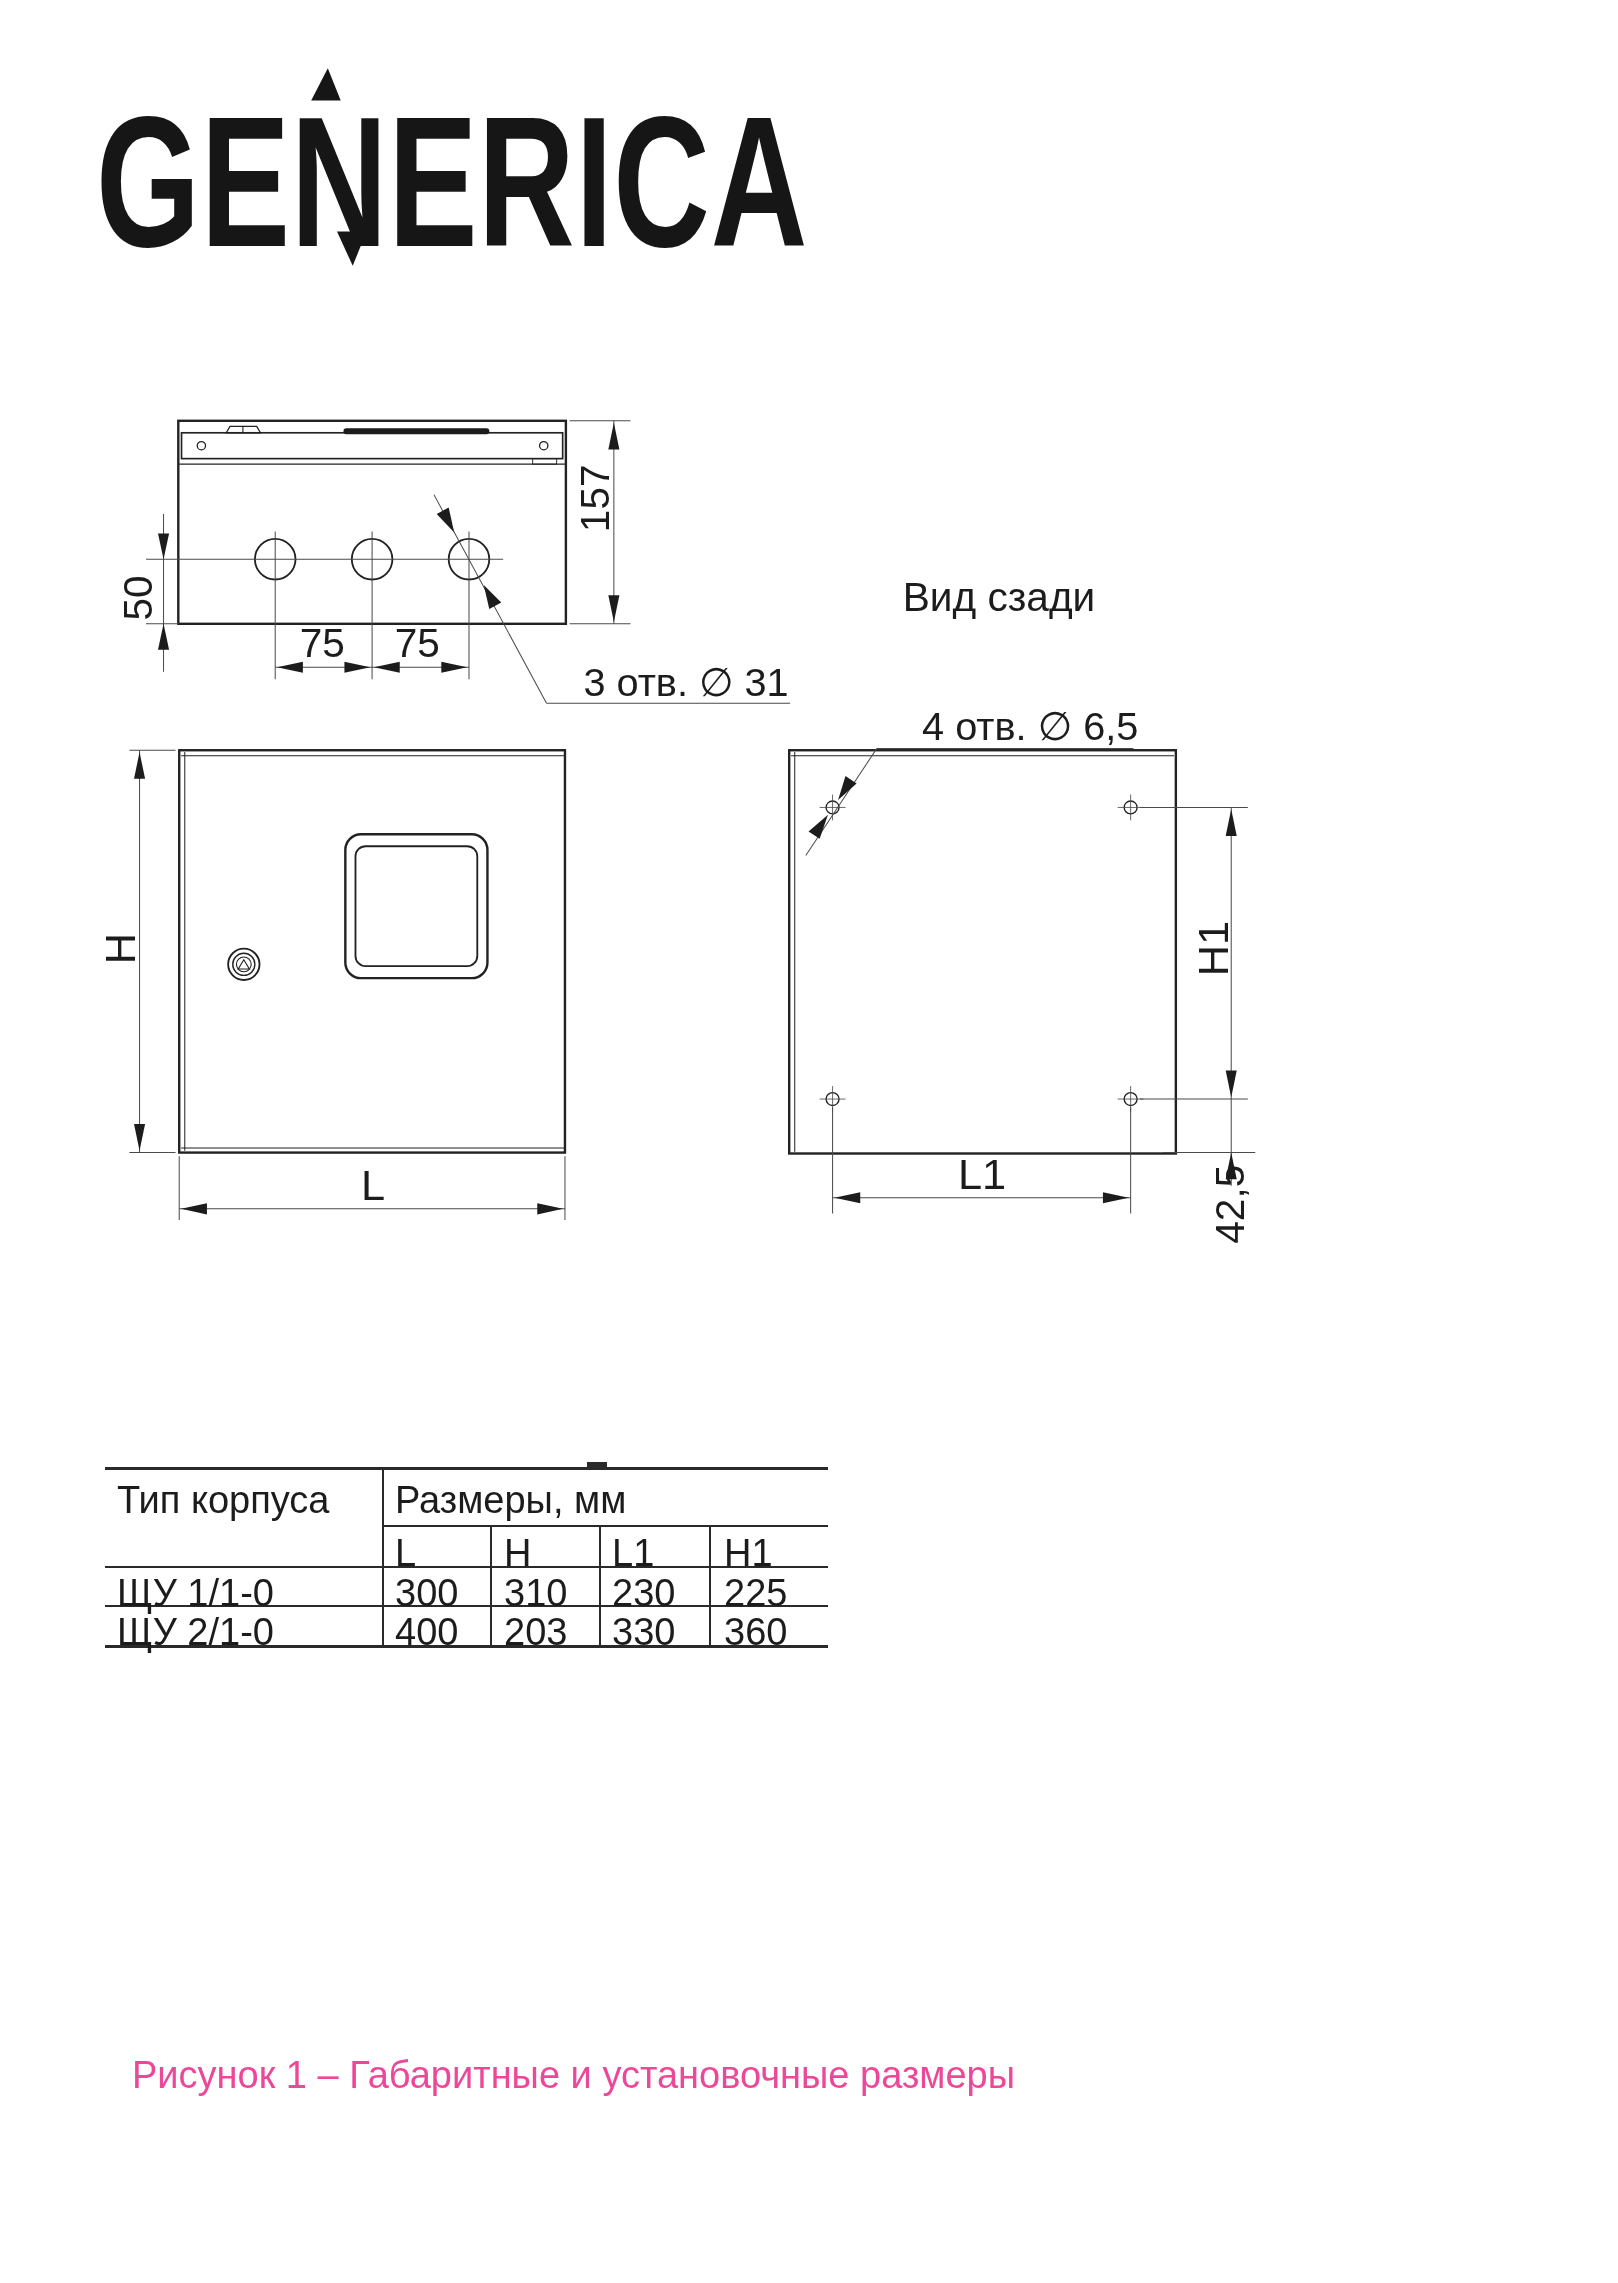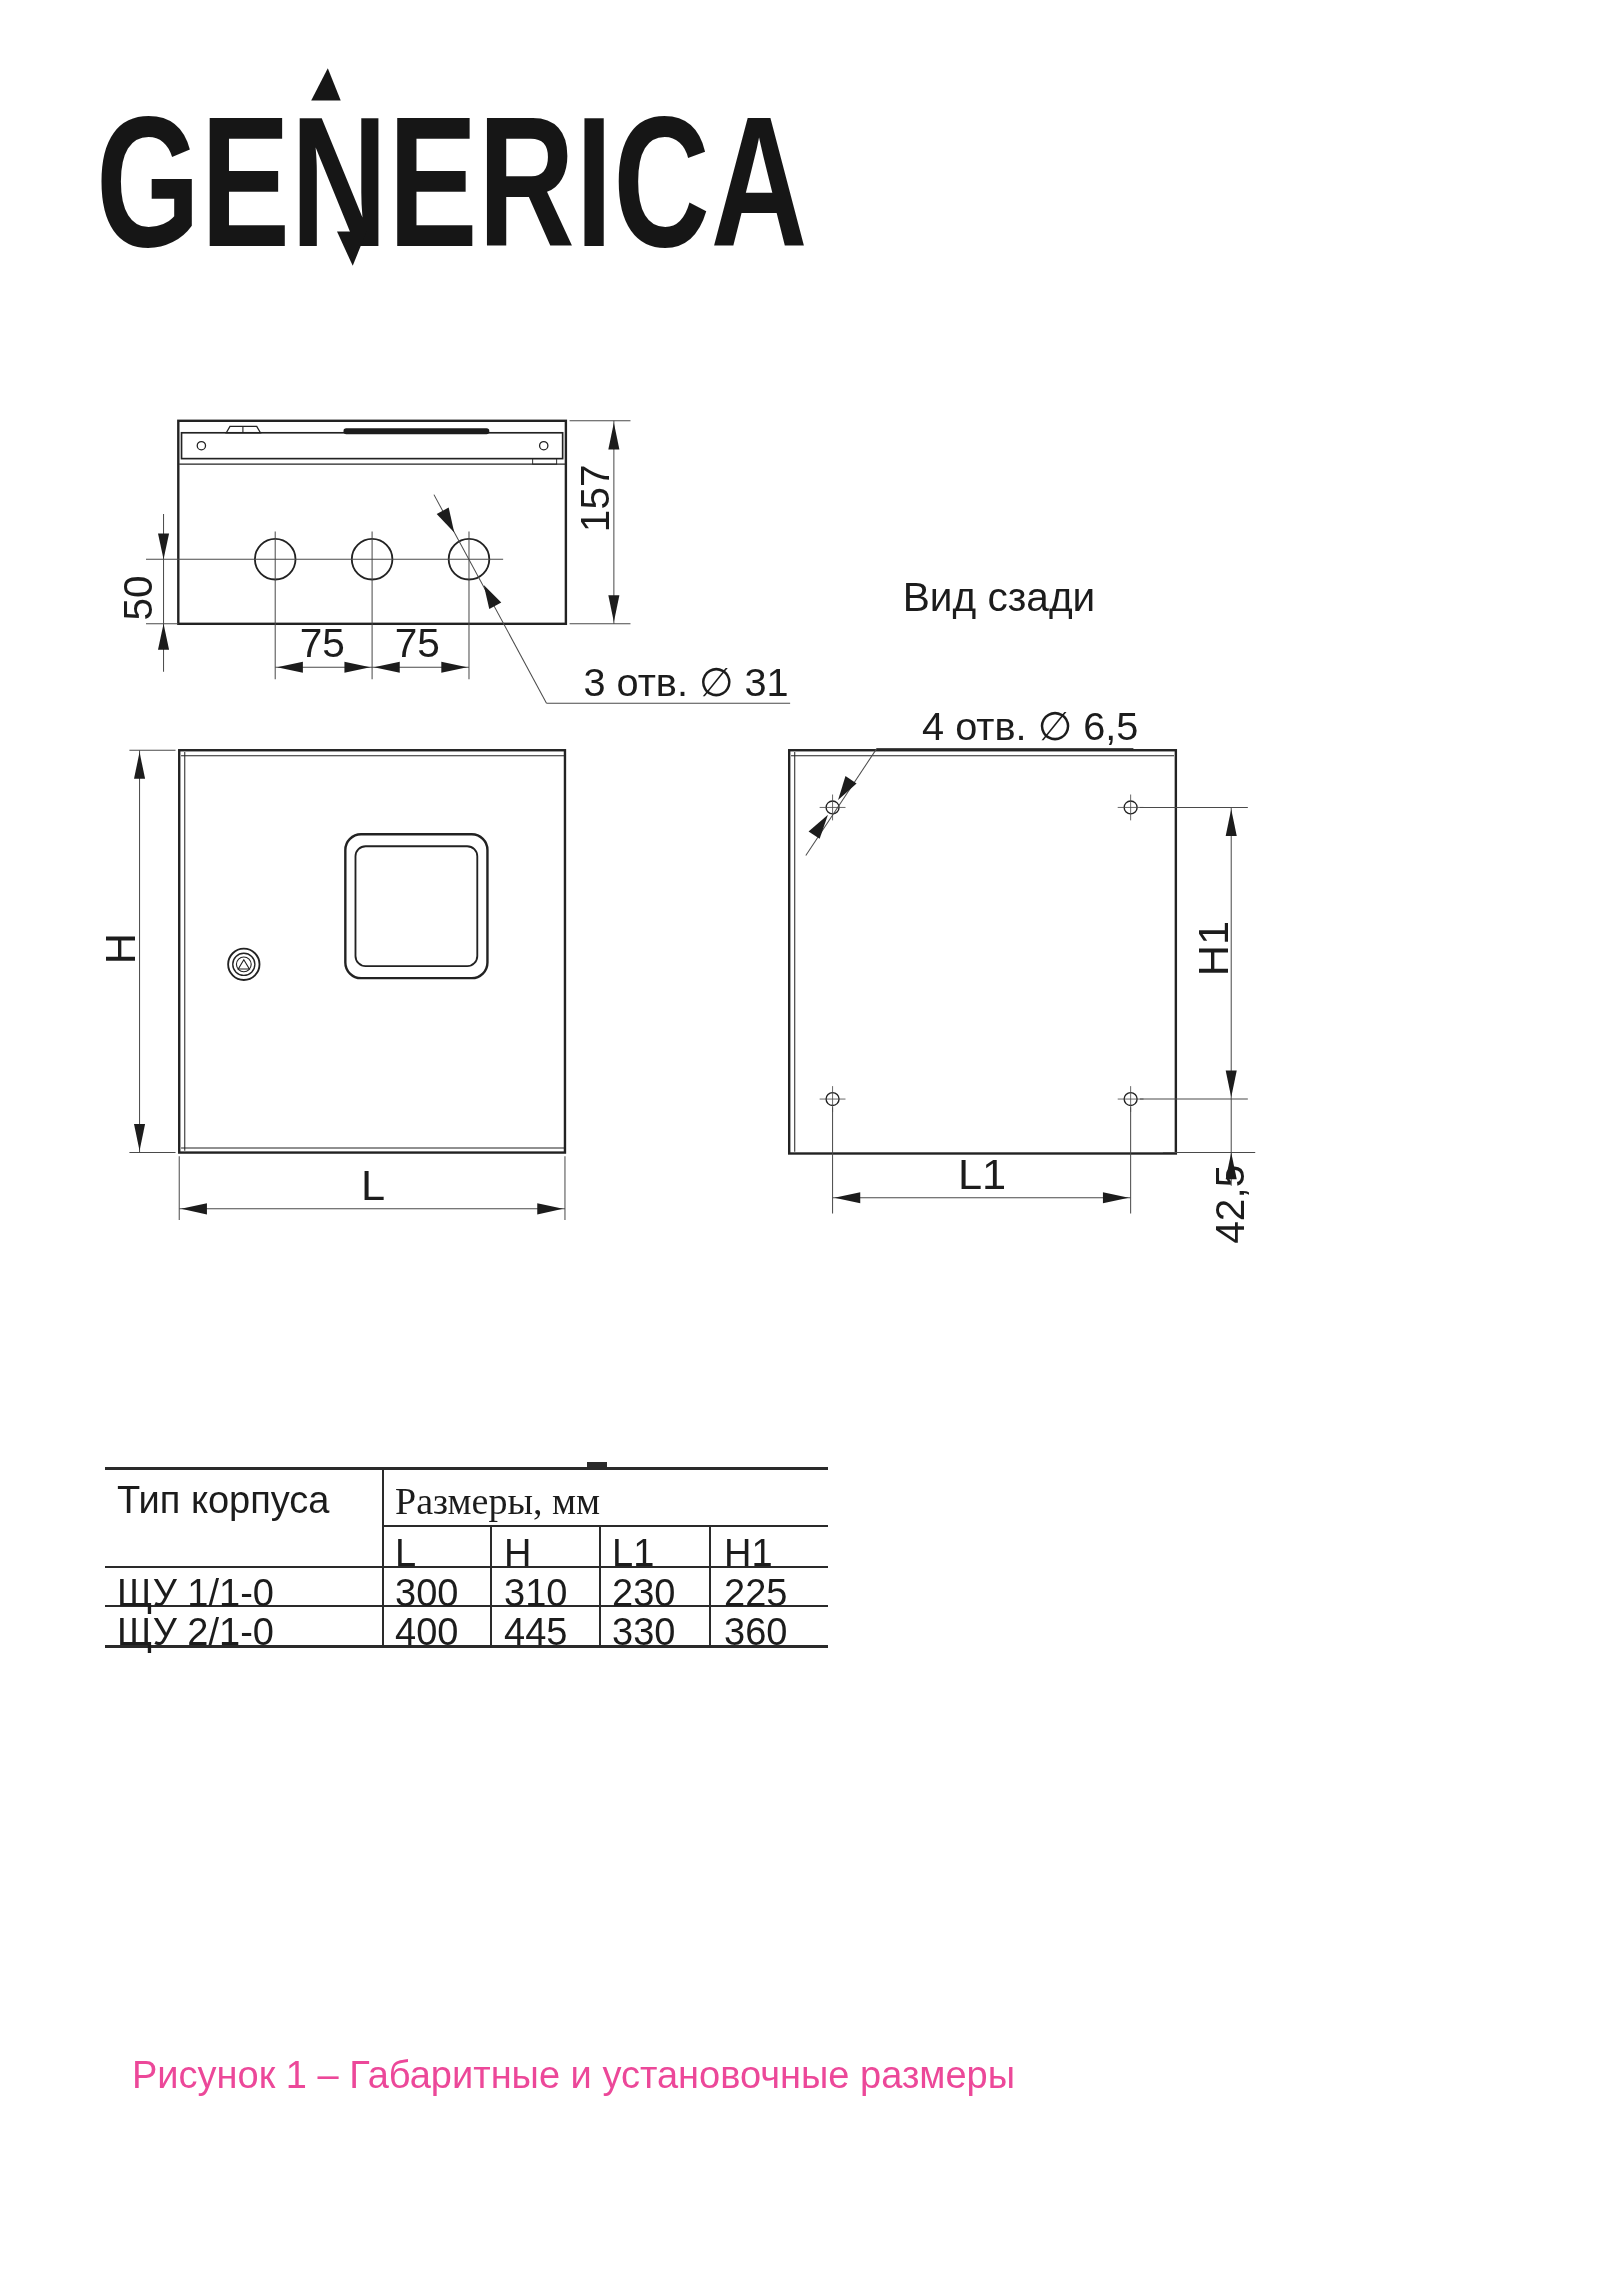--- a/index.html
+++ b/index.html
@@ -30,35 +30,35 @@
     <div class="tline" style="left:105px;top:1566px;width:723px;height:1.8px;"></div>
     <div class="tline" style="left:105px;top:1605px;width:723px;height:1.8px;"></div>
     <div class="tline" style="left:105px;top:1645px;width:723px;height:2.8px;"></div>
 
     <div class="tline" style="left:382px;top:1467px;width:1.8px;height:181px;"></div>
     <div class="tline" style="left:490px;top:1525px;width:1.8px;height:123px;"></div>
     <div class="tline" style="left:599px;top:1525px;width:1.8px;height:123px;"></div>
     <div class="tline" style="left:709px;top:1525px;width:1.8px;height:123px;"></div>
 
     <span class="tcell" style="left:117px;top:1479px;">Тип корпуса</span>
-    <span class="tcell" style="left:395px;top:1479px;font-family:Liberation Serif, serif;">Размеры, мм</span>
+    <span class="tcell" style="left:395px;top:1479px;">Размеры, мм</span>
     <span class="tcell" style="left:395px;top:1532px;">L</span>
     <span class="tcell" style="left:504px;top:1532px;">H</span>
     <span class="tcell" style="left:612px;top:1532px;">L1</span>
     <span class="tcell" style="left:724px;top:1532px;">H1</span>
 
     <span class="tcell" style="left:117px;top:1572px;">ЩУ 1/1-0</span>
     <span class="tcell" style="left:395px;top:1572px;">300</span>
     <span class="tcell" style="left:504px;top:1572px;">310</span>
     <span class="tcell" style="left:612px;top:1572px;">230</span>
     <span class="tcell" style="left:724px;top:1572px;">225</span>
 
     <span class="tcell" style="left:117px;top:1611px;">ЩУ 2/1-0</span>
     <span class="tcell" style="left:395px;top:1611px;">400</span>
-    <span class="tcell" style="left:504px;top:1611px;">445</span>
+    <span class="tcell" style="left:504px;top:1611px;">203</span>
     <span class="tcell" style="left:612px;top:1611px;">330</span>
     <span class="tcell" style="left:724px;top:1611px;">360</span>
   </div>
 
   <div class="caption">Рисунок 1 – Габаритные и установочные размеры</div>
 
   <svg width="1619" height="2283" viewBox="0 0 1754 2474">
 
     <polygon points="355,74 337,109 369,109" fill="#161616"></polygon>
     <polygon points="382,288 365,251 397,251" fill="#161616"></polygon>

